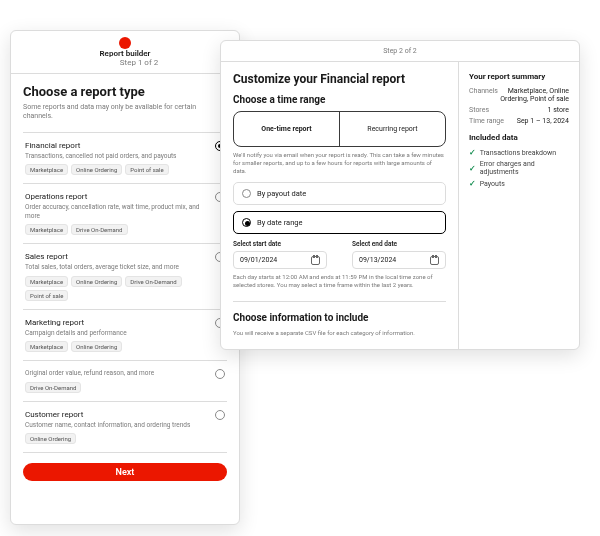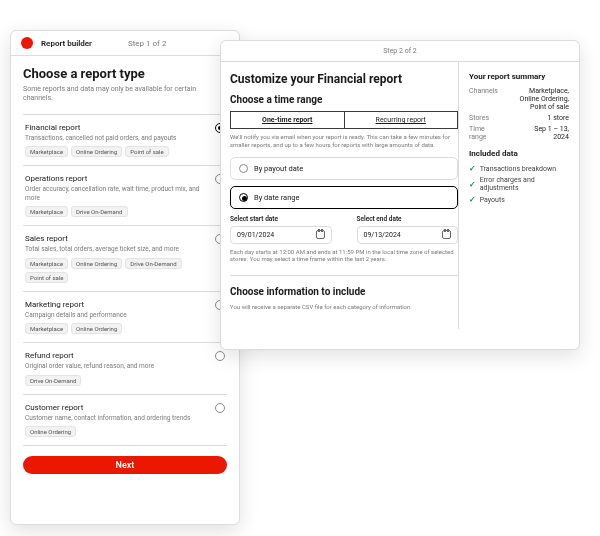--- a/index.html
+++ b/index.html
@@ -29,24 +29,25 @@
     border:1px solid var(--border);
     border-radius:6px;
     box-shadow:0 6px 20px rgba(0,0,0,.12);
     overflow:hidden;
   }
   .panel.left{left:10px;top:30px;width:230px;height:495px;}
   .panel.right{left:220px;top:40px;width:360px;height:310px;}
 
   
   .hdr{
-    display:flex;align-items:center;gap:8px;
+    display:flex;align-items:center;
     padding:6px 10px;
     border-bottom:1px solid var(--border);
     font-size:8px;
+    flex-direction:column;
   }
   .logo{width:12px;height:12px;border-radius:50%;background:var(--red);flex:none;}
   .hdr-title{font-weight:600;}
   .hdr-step{margin-left:28px;color:var(--muted);}
 
   
   .lbody{padding:10px 12px 0 12px;}
   .h1{font-size:13px;font-weight:700;margin:0 0 4px 0;}
   .sub{font-size:7px;color:var(--muted);line-height:1.35;margin:0 0 10px 0;}
   .rt-item{
@@ -74,29 +75,28 @@
     display:flex;align-items:center;justify-content:center;cursor:pointer;
   }
 
   
   .rtop{
     display:flex;justify-content:center;align-items:center;
     font-size:7px;color:var(--muted);padding:6px 0;
     border-bottom:1px solid var(--border);
   }
   .rbody{display:flex;}
-  .rmain{flex:1;padding:10px 0;border-right:1px solid var(--border);margin-left:9px;}
+  .rmain{flex:1;padding:10px 12px;border-right:1px solid var(--border);}
   .rside{width:120px;padding:10px 10px;font-size:7px;}
   .rtitle{font-size:12px;font-weight:700;margin:0 0 8px 0;}
   .rh2{font-size:10px;font-weight:700;margin:0 0 6px 0;}
 
   .seg{
-    display:flex;border:1px solid var(--border-dark);border-radius:0;height:18px;overflow:hidden;
+    display:flex;border:1px solid var(--border-dark);border-radius:8px;height:36px;overflow:hidden;
     margin-bottom:4px;
-    text-decoration:underline;
   }
   .seg > div{
     flex:1;display:flex;align-items:center;justify-content:center;
     font-size:7px;cursor:pointer;
   }
   .seg > .sel{font-weight:700;}
   .seg > div + div{border-left:1px solid var(--border-dark);}
   .tiny{font-size:6px;color:var(--muted);line-height:1.3;margin-bottom:8px;}
 
   .opt-box{
@@ -119,21 +119,21 @@
   .cal{width:9px;height:9px;border:1px solid #666;border-radius:2px;position:relative;}
   .cal::before{content:"";position:absolute;top:-2px;left:1px;width:2px;height:3px;background:#666;}
   .cal::after{content:"";position:absolute;top:-2px;right:1px;width:2px;height:3px;background:#666;}
 
   .sect2{border-top:1px solid var(--border);margin-top:12px;padding-top:10px;}
 
   
   .rside h4{font-size:8px;font-weight:700;margin:0 0 6px 0;}
   .kv{display:flex;justify-content:space-between;margin-bottom:3px;}
   .kv .k{color:var(--muted);}
-  .kv .v{color:#222;text-align:right;max-width:72px;margin-left:16px;}
+  .kv .v{color:#222;text-align:right;max-width:72px;}
   .rside .group{margin-top:8px;}
   .check{display:flex;align-items:center;gap:4px;color:#444;margin-bottom:3px;}
   .tick{color:var(--green);font-weight:700;font-size:8px;}
 </style>
 </head>
 <body>
 
 <div class="panel left">
   <div class="hdr">
     <div class="logo"></div>
@@ -178,21 +178,20 @@
           <div class="radio"></div>
           <div class="rt-title">Marketing report</div>
           <div class="rt-desc">Campaign details and performance</div>
           <div class="chips">
             <span class="chip">Marketplace</span>
             <span class="chip">Online Ordering</span>
           </div>
         </div>
         <div class="rt-item">
           <div class="radio"></div>
-          <div class="rt-title">Refund report</div>
           <div class="rt-desc">Original order value, refund reason, and more</div>
           <div class="chips">
             <span class="chip">Drive On-Demand</span>
           </div>
         </div>
         <div class="rt-item">
           <div class="radio"></div>
           <div class="rt-title">Customer report</div>
           <div class="rt-desc">Customer name, contact information, and ordering trends</div>
           <div class="chips">

